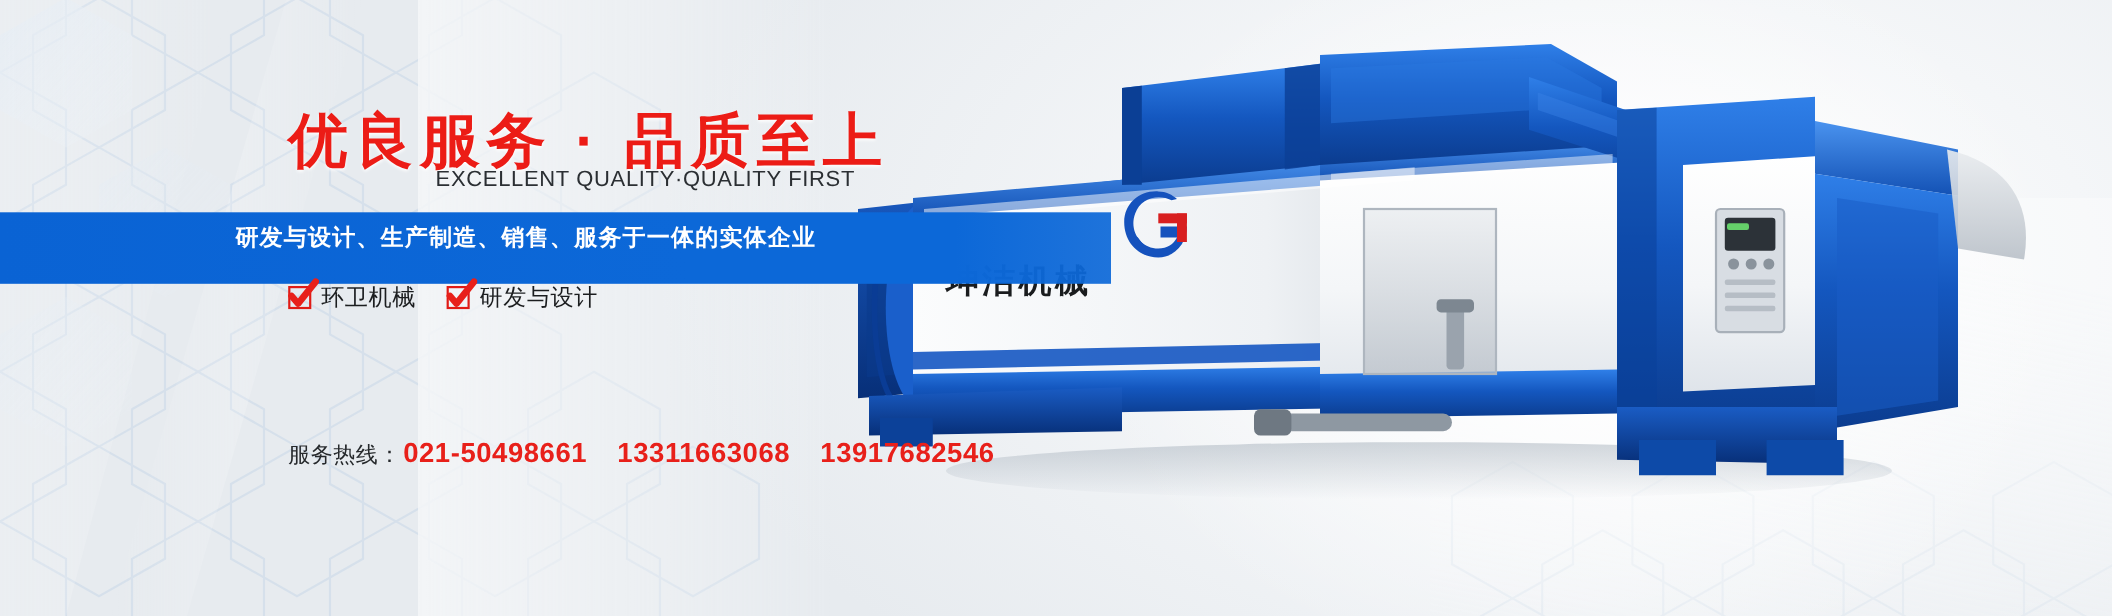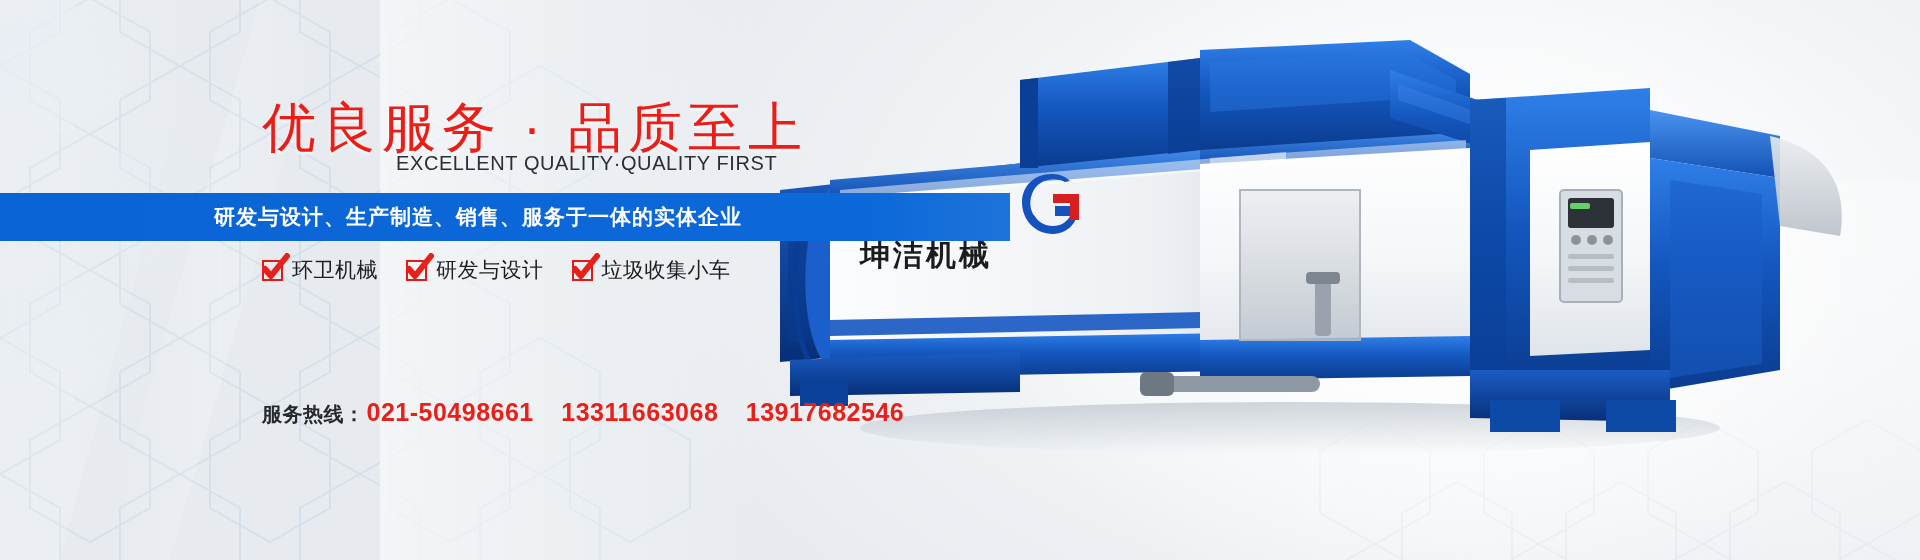--- a/index.html
+++ b/index.html
@@ -31,53 +31,53 @@
   .glow{
     position:absolute;right:2%;top:-12%;width:900px;height:680px;pointer-events:none;
     background:radial-gradient(ellipse at center, rgba(255,255,255,.95) 0%, rgba(255,255,255,.35) 45%, rgba(255,255,255,0) 72%);
   }
 
   
   .copy{position:absolute;left:0;top:0;width:900px;height:560px;}
 
   .headline{
     position:absolute;left:262px;top:92px;
-    font-size:54px;font-weight:normal;letter-spacing:6px;
+    font-size:54px;font-weight:bold;letter-spacing:6px;
     color:#ec1c16;white-space:nowrap;
     text-shadow:0 2px 3px rgba(255,255,255,.9);
   }
   .subline{
     position:absolute;left:396px;top:152px;
     font-size:20px;letter-spacing:.6px;color:#2b2f33;white-space:nowrap;
   }
 
   
   .blueband{
-    position:absolute;left:0;top:193px;width:1010px;height:48px;
+    position:absolute;left:0;top:193px;width:1010px;height:65px;
     background:linear-gradient(90deg,#0a63d4 0%,#0c68d8 62%,#0c68d8 86%,rgba(12,104,216,.92) 100%);
   }
   .blueband-text{
     position:absolute;right:268px;top:0;height:48px;line-height:48px;
     font-size:21px;font-weight:bold;color:#ffffff;letter-spacing:1px;white-space:nowrap;
   }
 
   .features{position:absolute;left:262px;top:256px;width:620px;}
   .feature-row{display:flex;align-items:center;margin-bottom:16px;}
   .feature-item{display:flex;align-items:center;margin-right:28px;white-space:nowrap;}
   .check-box{
     position:relative;width:21px;height:21px;border:2px solid #e01b16;
     box-sizing:border-box;margin-right:9px;flex:0 0 auto;
   }
   .check-box svg{position:absolute;left:-4px;top:-9px;}
   .feature-label{font-size:21px;color:#1b1d1f;letter-spacing:.5px;}
 
   .hotline{
     position:absolute;left:262px;top:398px;display:flex;align-items:baseline;white-space:nowrap;
   }
-  .hotline-label{font-size:20px;color:#26292c;letter-spacing:.5px;font-weight:bold;}
+  .hotline-label{font-size:20px;color:#26292c;letter-spacing:.5px;}
   .hotline-numbers{font-size:25px;color:#e8201a;font-weight:700;letter-spacing:.5px;margin-left:2px;}
   .hotline-numbers span{margin-right:20px;}
 
   
   .machine{position:absolute;left:770px;top:40px;width:1130px;height:420px;}
   .brand-text{
     position:absolute;left:90px;top:195px;
     font-size:30px;font-weight:bold;color:#1a1c1e;letter-spacing:3px;
   }
   .logo-mark{position:absolute;left:243px;top:128px;width:74px;height:74px;}
@@ -316,28 +316,20 @@
           <span class="feature-label">环卫机械</span>
         </div>
         <div class="feature-item">
           <span class="check-box">
             <svg width="30" height="30" viewBox="0 0 30 30">
                 <path d="M5,16 L11,23 L27,3" fill="none" stroke="#e8201a" stroke-width="6" stroke-linecap="round" stroke-linejoin="round"></path>
               </svg>
           </span>
           <span class="feature-label">研发与设计</span>
         </div>
-        <div class="feature-item">
-          <span class="check-box">
-            <svg width="30" height="30" viewBox="0 0 30 30">
-                <path d="M5,16 L11,23 L27,3" fill="none" stroke="#e8201a" stroke-width="6" stroke-linecap="round" stroke-linejoin="round"></path>
-              </svg>
-          </span>
-          <span class="feature-label">垃圾收集小车</span>
-        </div>
       </div>
     </div>
 
     <div class="hotline">
       <span class="hotline-label">服务热线：</span>
       <span class="hotline-numbers">
         <span>021-50498661</span>
         <span>13311663068</span>
         <span>13917682546</span>
       </span>

